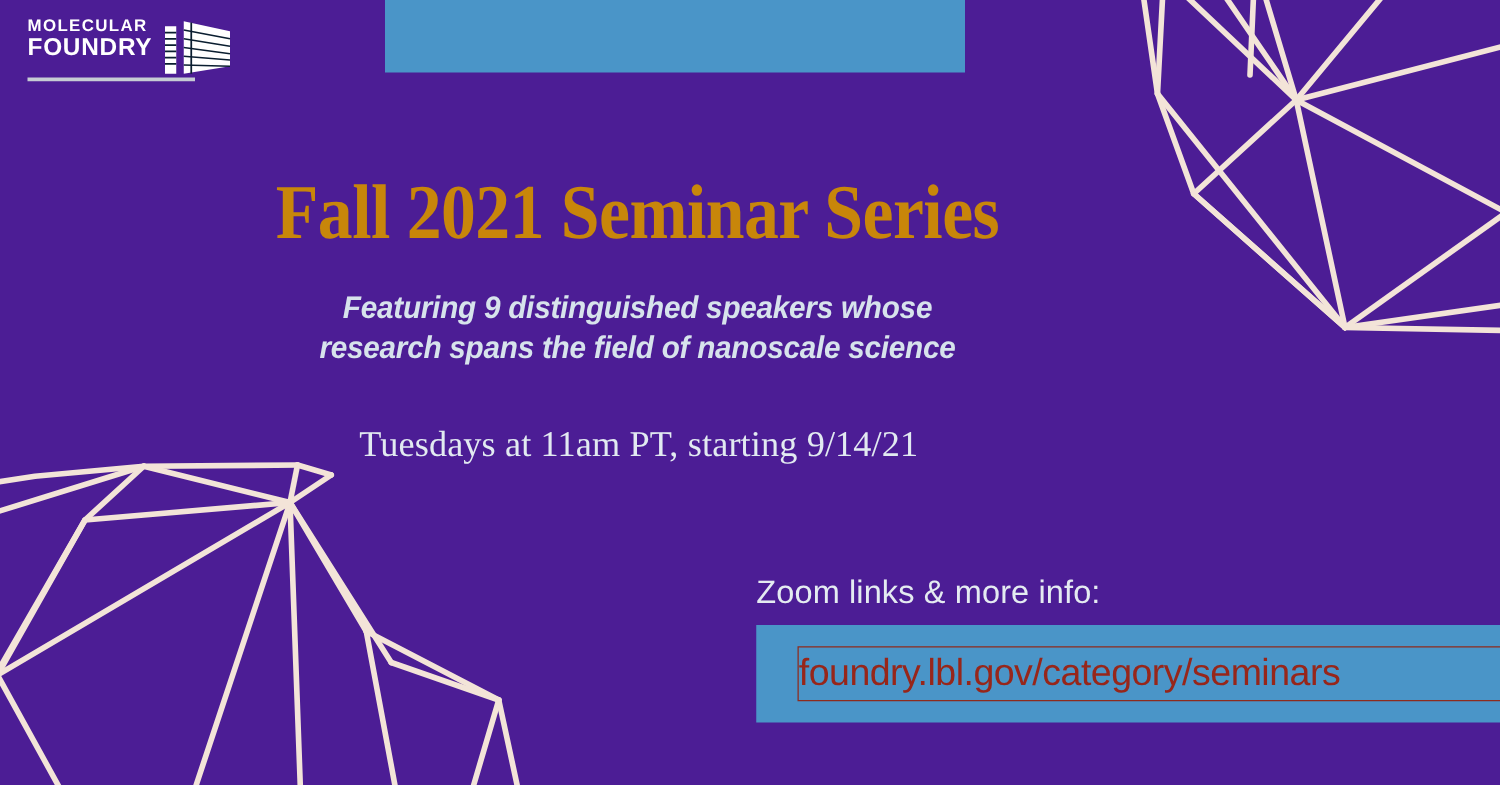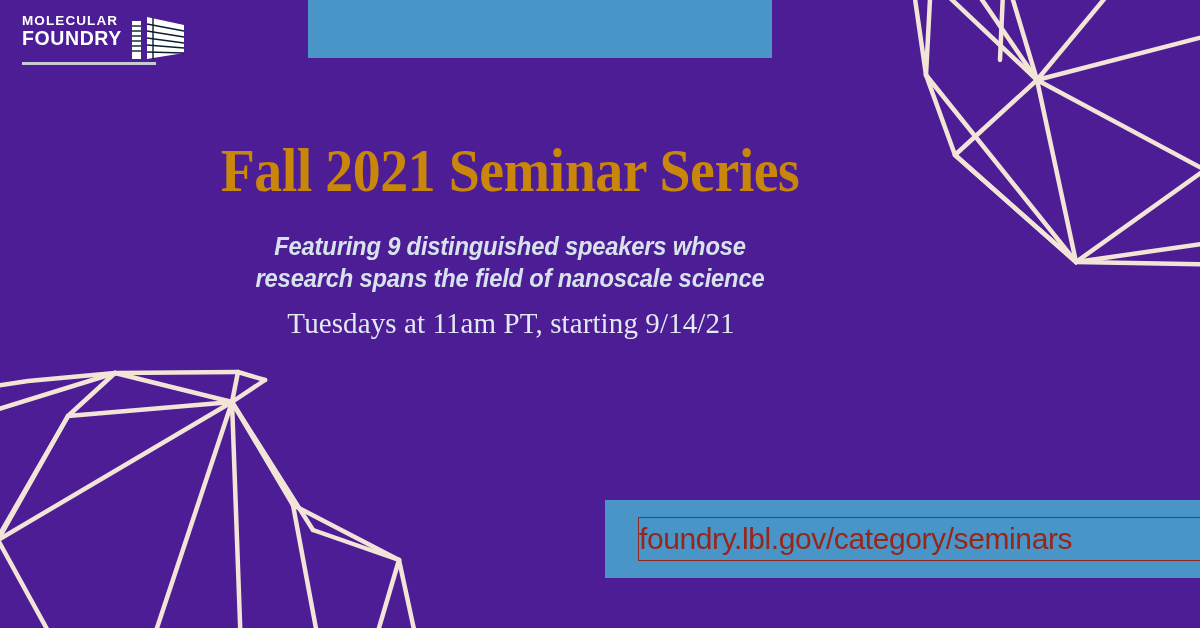--- a/index.html
+++ b/index.html
@@ -111,21 +111,21 @@
     line-height: 1.28;
     letter-spacing: -0.2px;
     transform: scaleX(0.95);
     transform-origin: center center;
   }
   #subtitle .line { display: block; white-space: nowrap; }
 
   #timing {
     position: absolute;
     left: 0;
-    top: 307px;
+    top: 340px;
     width: 1022px;
     text-align: center;
     color: #e2eaf1;
     font-family: "Liberation Serif", serif;
     font-size: 29px;
     font-weight: normal;
     letter-spacing: 0.1px;
     white-space: nowrap;
   }
 
@@ -255,19 +255,20 @@
 
   <div id="headline">Fall 2021 Seminar Series</div>
 
   <div id="subtitle">
     <span class="line">Featuring 9 distinguished speakers whose</span>
     <span class="line">research spans the field of nanoscale science</span>
   </div>
 
   <div id="timing">Tuesdays at 11am PT, starting 9/14/21</div>
 
+  <div id="cta-label">Zoom links &amp; more info:</div>
   <div id="cta-bar">
     <div id="cta-url-box">
       <span id="cta-url">foundry.lbl.gov/category/seminars</span>
     </div>
   </div>
 
 </div>
 
 </body></html>

